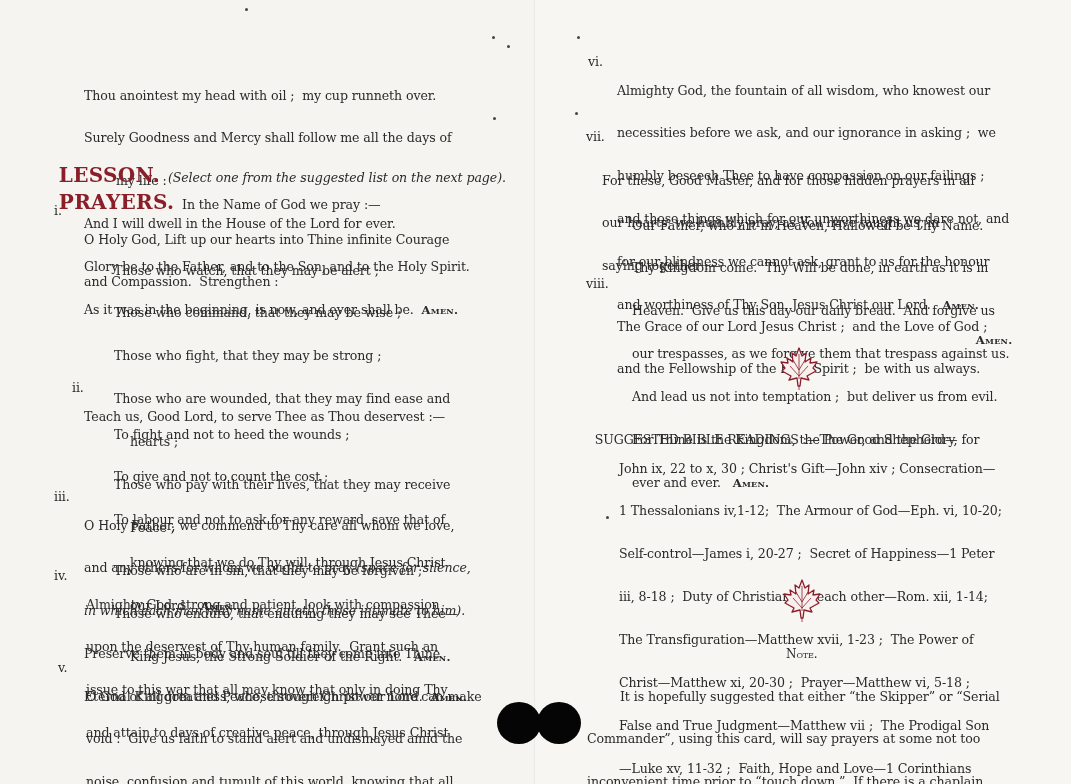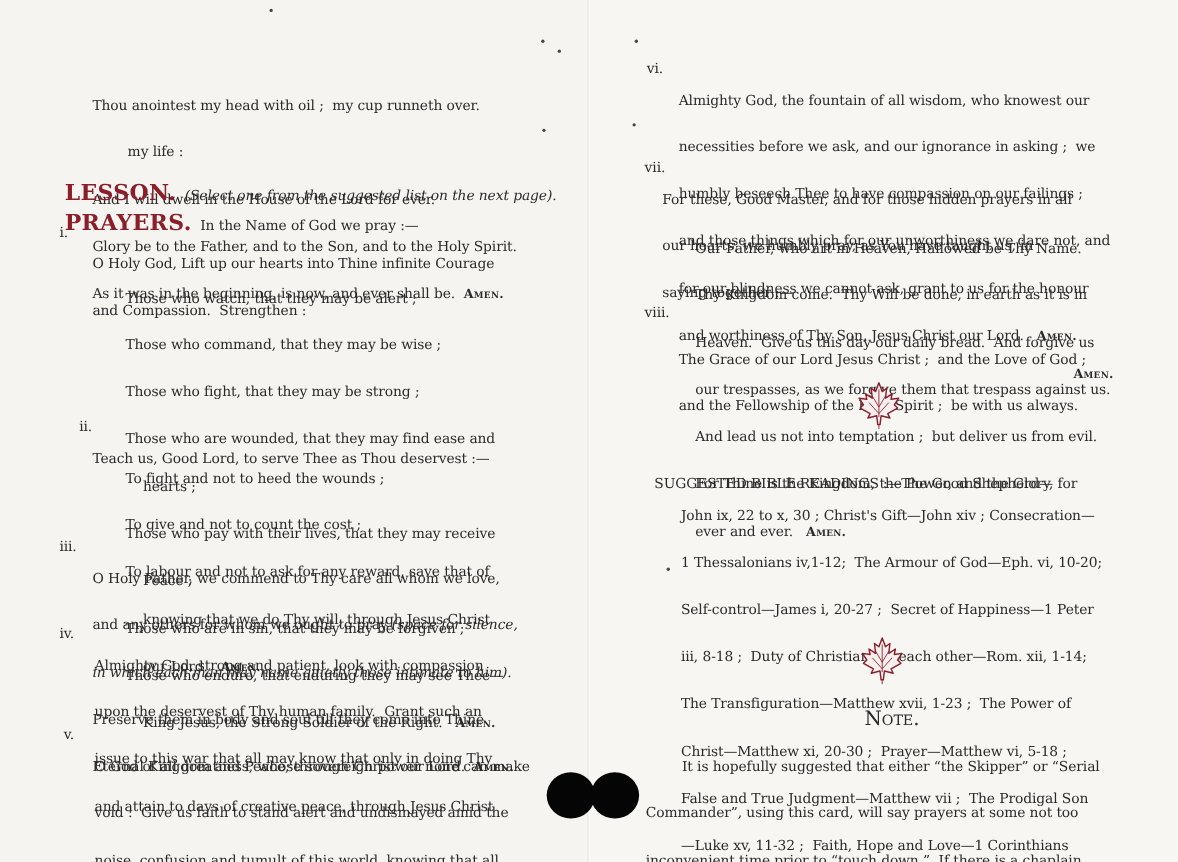--- a/index.html
+++ b/index.html
@@ -49,20 +49,21 @@
 
 <div class="speck" style="left:245px;top:8px;"></div>
 <div class="speck" style="left:492px;top:36px;"></div>
 <div class="speck" style="left:507px;top:45px;"></div>
 <div class="speck" style="left:577px;top:36px;"></div>
 <div class="speck" style="left:493px;top:117px;"></div>
 <div class="speck" style="left:575px;top:112px;"></div>
 
 <div class="txt" style="left:84px;top:60px;width:400px;">
   <span class="line">Thou anointest my head with oil ;  my cup runneth over.</span>
+  <span class="line">Surely Goodness and Mercy shall follow me all the days of</span>
   <span class="line" style="padding-left:32px;">my life :</span>
   <span class="line">And I will dwell in the House of the Lord for ever.</span>
   <span class="line">Glory be to the Father, and to the Son, and to the Holy Spirit.</span>
   <span class="line"><span>As it was in the beginning, is now, and ever shall be.</span>  <span class="sc">Amen.</span></span>
 </div>
 
 <div class="txt" style="left:51px;top:154px;">
   <span class="red">LESSON.</span>  <span class="ital">(Select one from the suggested list on the next page).</span>
 </div>
 
@@ -133,21 +134,21 @@
 <div class="txt num" style="left:588px;top:55px;">vi.</div>
 <div class="txt" style="left:617px;top:55px;">
   <span class="line">Almighty God, the fountain of all wisdom, who knowest our</span>
   <span class="line">necessities before we ask, and our ignorance in asking ;  we</span>
   <span class="line">humbly beseech Thee to have compassion on our failings ;</span>
   <span class="line">and those things which for our unworthiness we dare not, and</span>
   <span class="line">for our blindness we cannot ask, grant to us for the honour</span>
   <span class="line"><span>and worthiness of Thy Son, Jesus Christ our Lord.</span>   <span class="sc">Amen.</span></span>
 </div>
 
-<div class="txt num" style="left:586px;top:145px;">vii.</div>
+<div class="txt num" style="left:586px;top:130px;">vii.</div>
 <div class="txt" style="left:602px;top:145px;">
   <span class="line">For these, Good Master, and for those hidden prayers in all</span>
   <span class="line">our hearts, we humbly pray, as You have taught us, in</span>
   <span class="line">saying together :—</span>
 </div>
 <div class="txt" style="left:632px;top:190px;">
   <span class="line">Our Father, who art in Heaven, Hallowed be Thy Name.</span>
   <span class="line">Thy Kingdom come.  Thy Will be done, in earth as it is in</span>
   <span class="line">Heaven.  Give us this day our daily bread.  And forgive us</span>
   <span class="line">our trespasses, as we forgive them that trespass against us.</span>
@@ -184,20 +185,20 @@
   <span class="line">—Luke xv, 11-32 ;  Faith, Hope and Love—1 Corinthians</span>
   
 </div>
 <div class="speck" style="left:606px;top:516px;"></div>
 
 <svg class="leaf" style="left:781px;top:578px;" width="42" height="46" viewBox="0 0 42 46">
   <path d="M21 2 L24 10 L28 7 L27 16 L33 12 L32 17 L39 16 L35 22 L38 25 L29 30 L31 34 L23 32 L22 40 L20 40 L19 32 L11 34 L13 30 L4 25 L7 22 L3 16 L10 17 L9 12 L15 16 L14 7 L18 10 Z" fill="#f7f0ef" stroke="#8a1f2a" stroke-width="1.3" stroke-linejoin="round"></path>
   <path d="M21 40 L21 44 M21 33 L21 8 M21 30 L12 20 M21 30 L30 20 M21 24 L15 14 M21 24 L27 14" stroke="#8a1f2a" stroke-width="0.8" fill="none"></path>
 </svg>
 
-<div class="txt" style="left:786px;top:647px;font-variant:small-caps;font-size:18px;">Note.</div>
+<div class="txt" style="left:786px;top:647px;font-variant:small-caps;font-size:12px;">Note.</div>
 <div class="txt" style="left:587px;top:661px;">
   <span class="line" style="padding-left:33px;">It is hopefully suggested that either “the Skipper” or “Serial</span>
   <span class="line">Commander”, using this card, will say prayers at some not too</span>
   <span class="line">inconvenient time prior to “touch down.”  If there is a chaplain</span>
   
   
 </div>
 
 </body></html>

